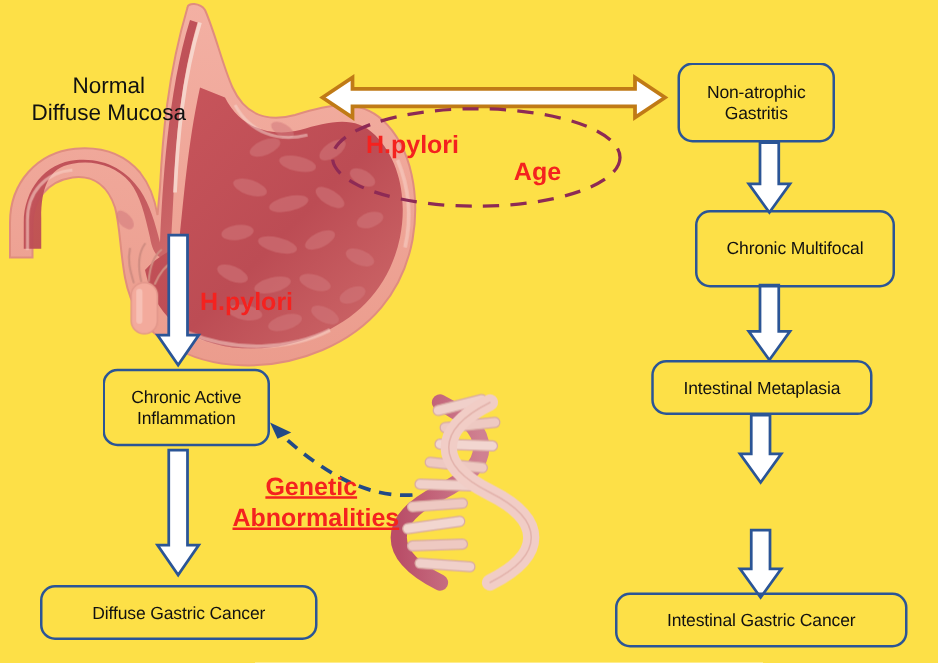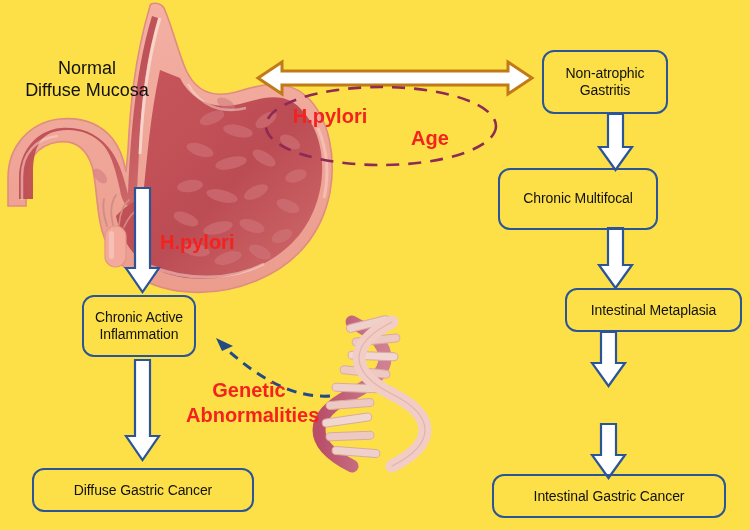--- a/index.html
+++ b/index.html
@@ -219,50 +219,50 @@
     <div>Diffuse Mucosa</div>
   </div>
 
   <div class="ellipse-zone" style="left:287px; top:104px; width:190px; height:48px;">
     <div class="red-label" style="left:0px; top:0px; width:86px;">H.pylori</div>
     <div class="red-label" style="left:96px; top:22px; width:94px;">Age</div>
   </div>
 
   <div class="red-label" style="left:160px; top:230px; width:80px; text-align:left;">H.pylori</div>
 
-  <div class="red-label" style="left:186px; top:378px; width:126px;">
+  <div class="red-label" style="left:186px; top:378px; width:126px;text-decoration:underline;">
     <div>Genetic</div>
     <div>Abnormalities</div>
   </div>
 
-  <div class="node-box two-line" style="left:82px; top:295px; width:114px; height:62px;">
+  <div class="node-box two-line" style="left:82px; top:295px; width:134px; height:62px;">
     <div>
       <div>Chronic Active</div>
       <div>Inflammation</div>
     </div>
   </div>
 
   <div class="node-box" style="left:32px; top:468px; width:222px; height:44px;">
     <span>Diffuse Gastric Cancer</span>
   </div>
 
   <div class="node-box two-line" style="left:542px; top:50px; width:126px; height:64px;">
     <div>
       <div>Non-atrophic</div>
       <div>Gastritis</div>
     </div>
   </div>
 
-  <div class="node-box two-line" style="left:498px; top:168px; width:160px; height:62px;">
+  <div class="node-box two-line" style="left:556px; top:168px; width:160px; height:62px;">
     <div>
       <div>Chronic Multifocal</div>
     </div>
   </div>
 
-  <div class="node-box" style="left:521px; top:288px; width:177px; height:44px;margin-left:44px;">
+  <div class="node-box" style="left:521px; top:288px; width:177px; height:44px;">
     <span>Intestinal Metaplasia</span>
   </div>
 
 
   <div class="node-box" style="left:492px; top:474px; width:234px; height:44px;text-align:right;">
     <span>Intestinal Gastric Cancer</span>
   </div>
 
 </div>
 

